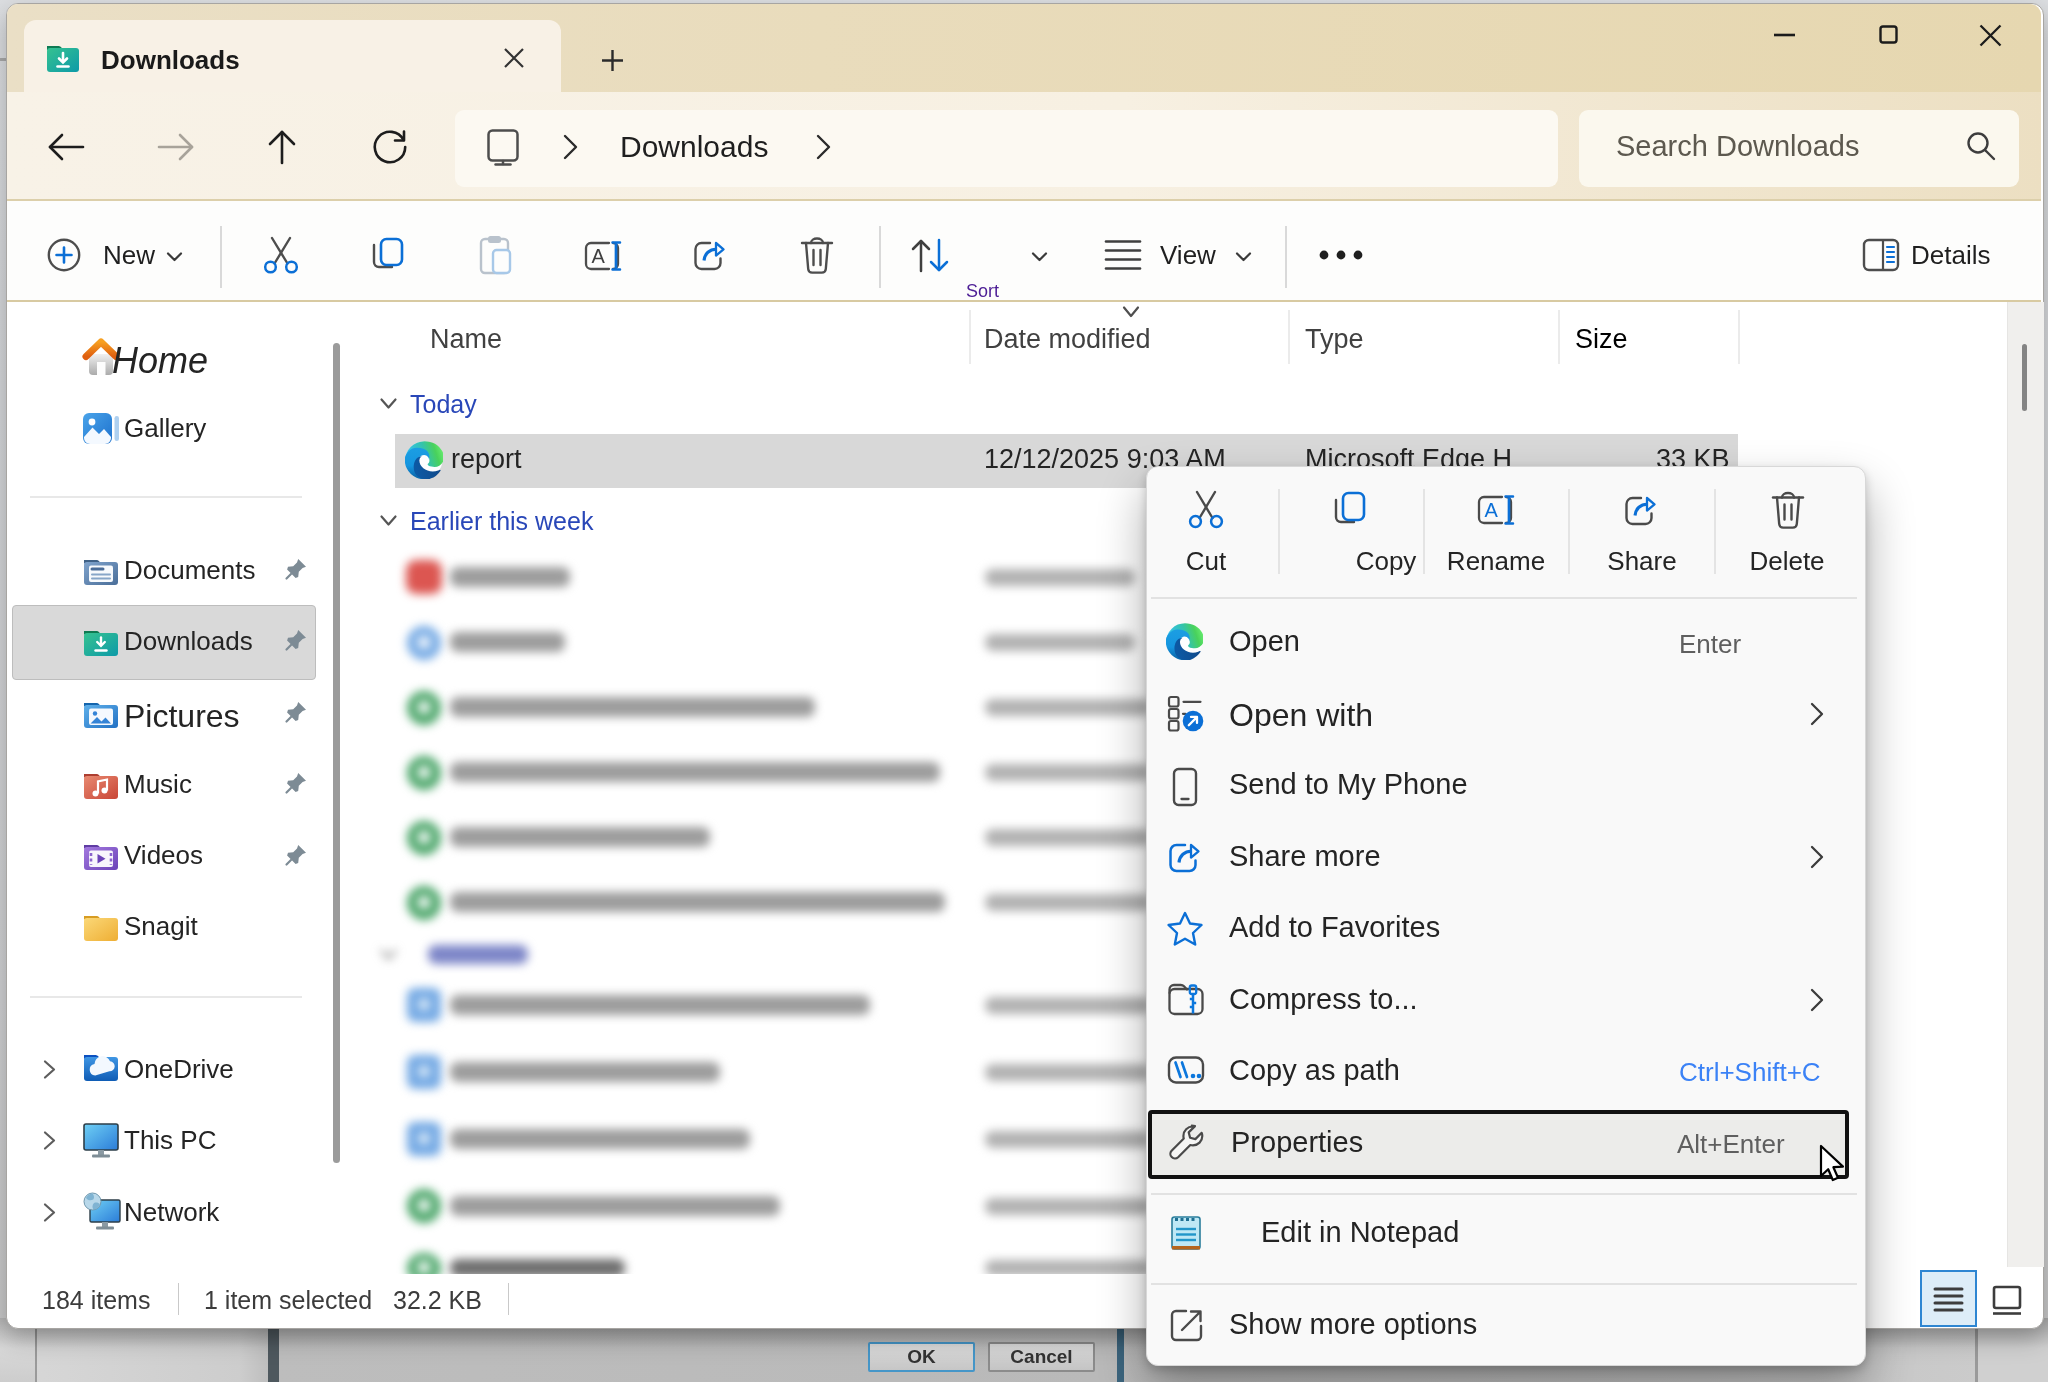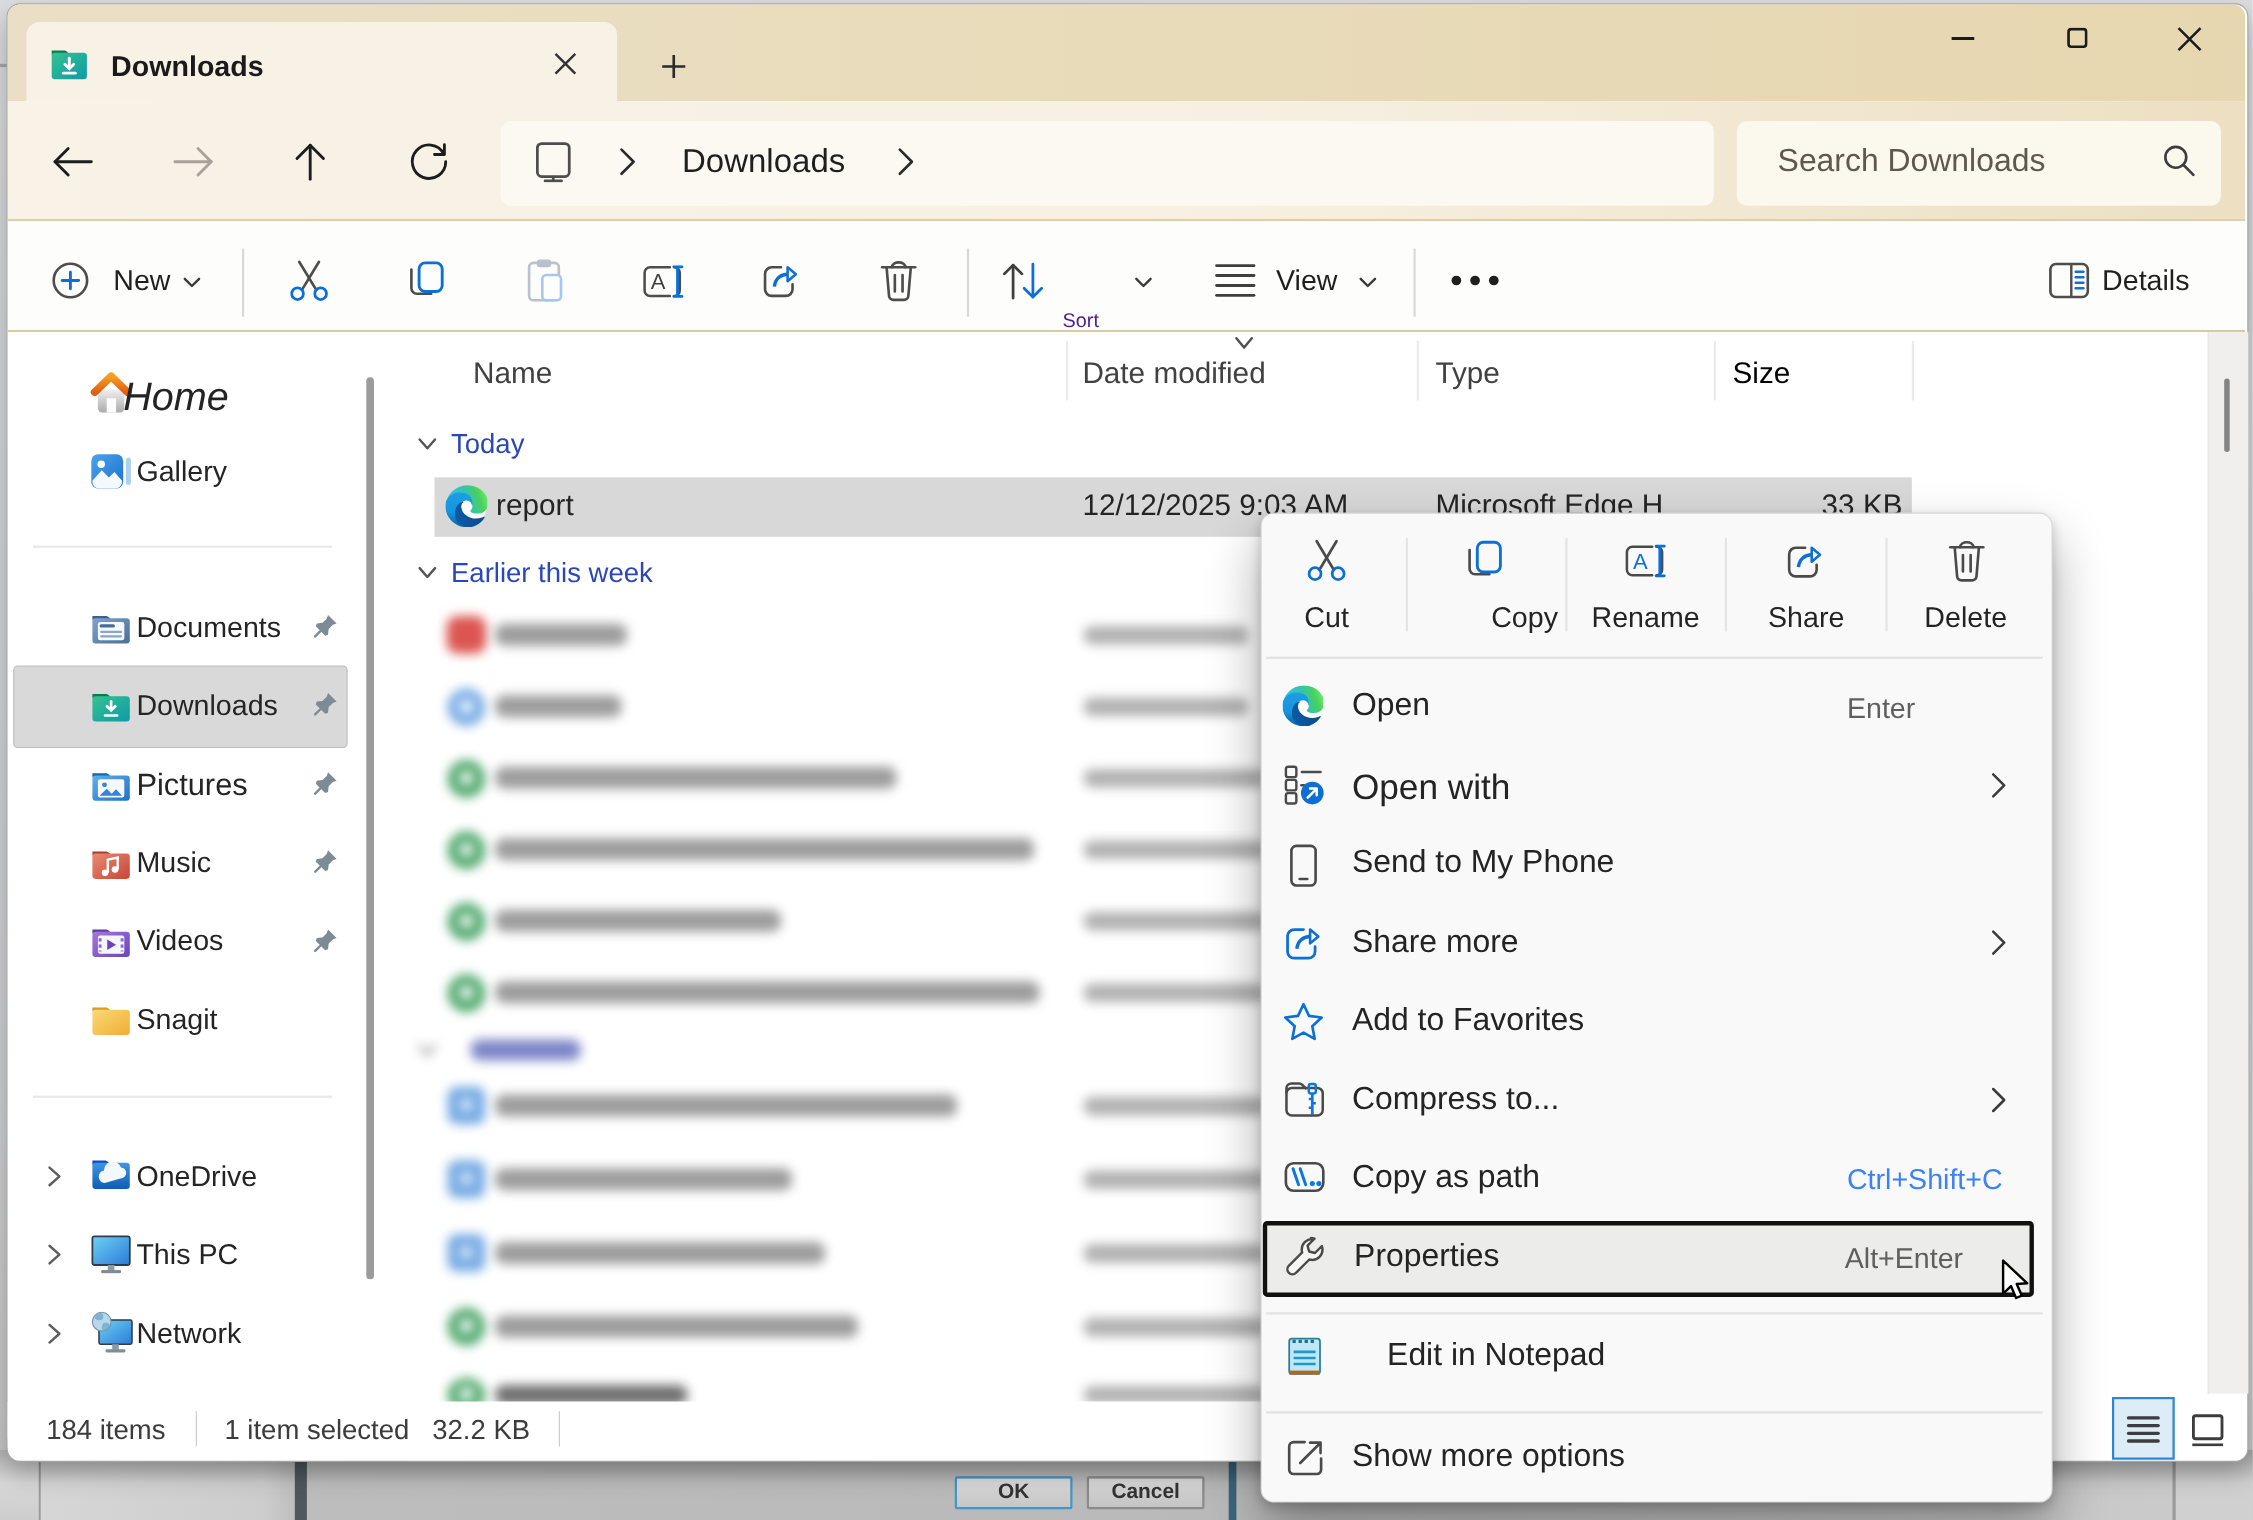--- a/index.html
+++ b/index.html
@@ -319,21 +319,21 @@
   </svg>
 <div class="txt" style="left:124px;top:628px;font-size:26px;">Downloads</div>
 
 <svg class="abs" style="left:82px;top:698px;" width="38" height="32" viewBox="0 0 38 32">
   <path d="M2 5 h12 c1.3 0 2.5.5 3.3 1.4 l2.1 2.2 H2 Z" fill="#1565ad"></path>
   <rect x="2" y="7" width="34" height="23" rx="3" fill="url(#gpic)"></rect>
   <rect x="7" y="10.5" width="24" height="16.5" rx="2" fill="#f5f9fe"></rect>
   <circle cx="13" cy="15.5" r="2.2" fill="#3584d6"></circle>
   <path d="M8.5 25.5 l6.5-6.5 4.5 4.5 4-4 5.5 6 z" fill="#3584d6"></path>
   </svg>
-<div class="txt" style="left:124px;top:700px;font-size:28px;">Pictures</div>
+<div class="txt" style="left:124px;top:700px;font-size:32px;">Pictures</div>
 
 <svg class="abs" style="left:82px;top:769px;" width="38" height="32" viewBox="0 0 38 32">
   <path d="M2 5 h12 c1.3 0 2.5.5 3.3 1.4 l2.1 2.2 H2 Z" fill="#ad3e30"></path>
   <rect x="2" y="7" width="34" height="23" rx="3" fill="url(#gmus)"></rect>
   <path d="M16 24.5 V12.5 l9-2 v11" stroke="#fff" stroke-width="2.2" fill="none"></path>
   <circle cx="13.5" cy="24.5" r="3" fill="#fff"></circle>
     <circle cx="22.5" cy="21.5" r="3" fill="#fff"></circle>
   </svg>
 <div class="txt" style="left:124px;top:771px;font-size:26px;">Music</div>
 

